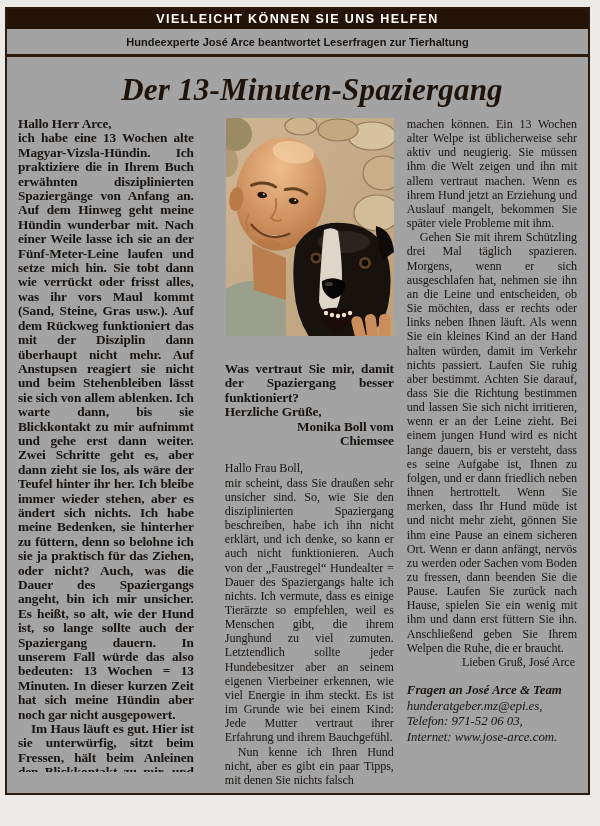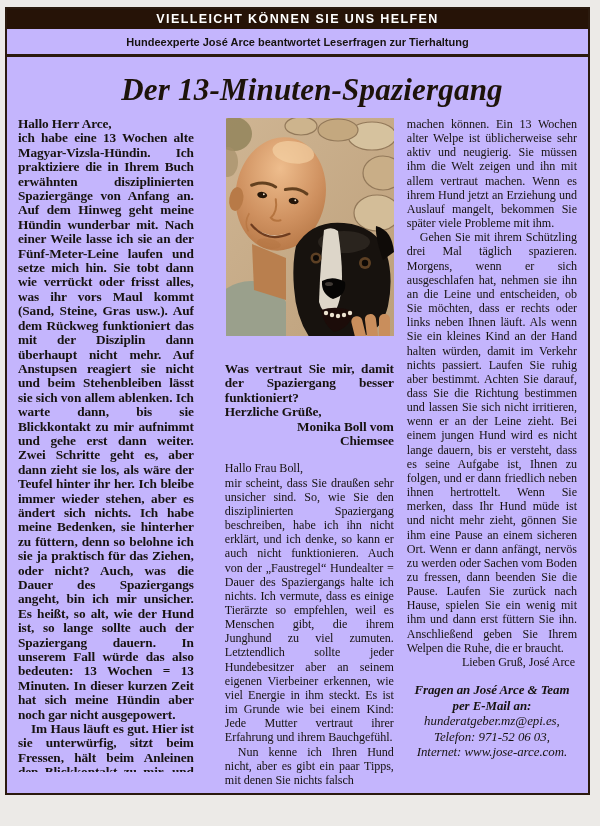--- a/index.html
+++ b/index.html
@@ -5,21 +5,21 @@
   html,body{margin:0;padding:0;}
   body{
     width:600px;height:826px;position:relative;overflow:hidden;
     background:#eceae7;
     font-family:"Liberation Serif","DejaVu Serif",serif;
     color:#171310;
     -webkit-font-smoothing:antialiased;
   }
   .article{
     position:absolute;left:5px;top:7px;width:585px;height:788px;
-    box-sizing:border-box;border:2px solid #2b1a0e;background:#c4b5fd;
+    box-sizing:border-box;border:2px solid #2b1a0e;background:#a3a3a3;
     overflow:hidden;
   }
   .banner{
     height:20px;background:#261307;color:#fff;
     font-family:"Liberation Sans","DejaVu Sans",sans-serif;
     font-weight:700;font-size:12.5px;line-height:20px;
     letter-spacing:1.4px;text-align:center;
   }
   .kicker{
     height:25px;display:flex;align-items:center;justify-content:center;
@@ -50,21 +50,21 @@
   .salut{text-align:left;}
   .indent{text-indent:13px;}
   .photo{
     width:168px;height:218px;margin:1px 0 26px 1px;display:block;
   }
   .q-sig{padding-left:28px;text-align:right;}
   .answer-start{margin-top:13px;}
   .signoff{text-align:right;padding-right:2px;}
   .contact{
     margin-top:14px;font-style:italic;font-size:12.9px;line-height:15.6px;
-    text-align:center;letter-spacing:-0.05px;
+    text-align:left;letter-spacing:-0.05px;
   }
   .contact .bold{font-weight:700;}
 </style>
 </head>
 <body>
 
 <div class="article">
 
   <div class="banner">
     <span>VIELLEICHT KÖNNEN SIE UNS HELFEN</span>
@@ -167,21 +167,20 @@
       <div class="r indent">Nun kenne ich Ihren Hund nicht, aber es gibt ein paar Tipps, mit denen Sie nichts falsch</div>
     </div>
 
     <div class="col-right">
       <div class="r">machen können. Ein 13 Wochen alter Welpe ist üblicherweise sehr aktiv und neugierig. Sie müssen ihm die Welt zeigen und ihn mit allem vertraut machen. Wenn es ihrem Hund jetzt an Erziehung und Auslauf mangelt, bekommen Sie später viele Probleme mit ihm.</div>
       <div class="r indent">Gehen Sie mit ihrem Schützling drei Mal täglich spazieren. Morgens, wenn er sich ausgeschlafen hat, nehmen sie ihn an die Leine und entscheiden, ob Sie möchten, dass er rechts oder links neben Ihnen läuft. Als wenn Sie ein kleines Kind an der Hand halten würden, damit im Verkehr nichts passiert. Laufen Sie ruhig aber bestimmt. Achten Sie darauf, dass Sie die Richtung bestimmen und lassen Sie sich nicht irritieren, wenn er an der Leine zieht. Bei einem jungen Hund wird es nicht lange dauern, bis er versteht, dass es seine Aufgabe ist, Ihnen zu folgen, und er dann friedlich neben ihnen hertrottelt. Wenn Sie merken, dass Ihr Hund müde ist und nicht mehr zieht, gönnen Sie ihm eine Pause an einem sicheren Ort. Wenn er dann anfängt, nervös zu werden oder Sachen vom Boden zu fressen, dann beenden Sie die Pause. Laufen Sie zurück nach Hause, spielen Sie ein wenig mit ihm und dann erst füttern Sie ihn. Anschließend geben Sie Ihrem Welpen die Ruhe, die er braucht.</div>
       <div class="r signoff">Lieben Gruß, José Arce</div>
 
       <div class="contact">
         <div class="bold">Fragen an José Arce &amp; Team</div>
-        <div class="bold">per E-Mail an:</div>
         <div>hunderatgeber.mz@epi.es,</div>
         <div>Telefon: 971-52 06 03,</div>
         <div>Internet: www.jose-arce.com.</div>
       </div>
     </div>
 
   </div>
 </div>
 
 </body></html>

